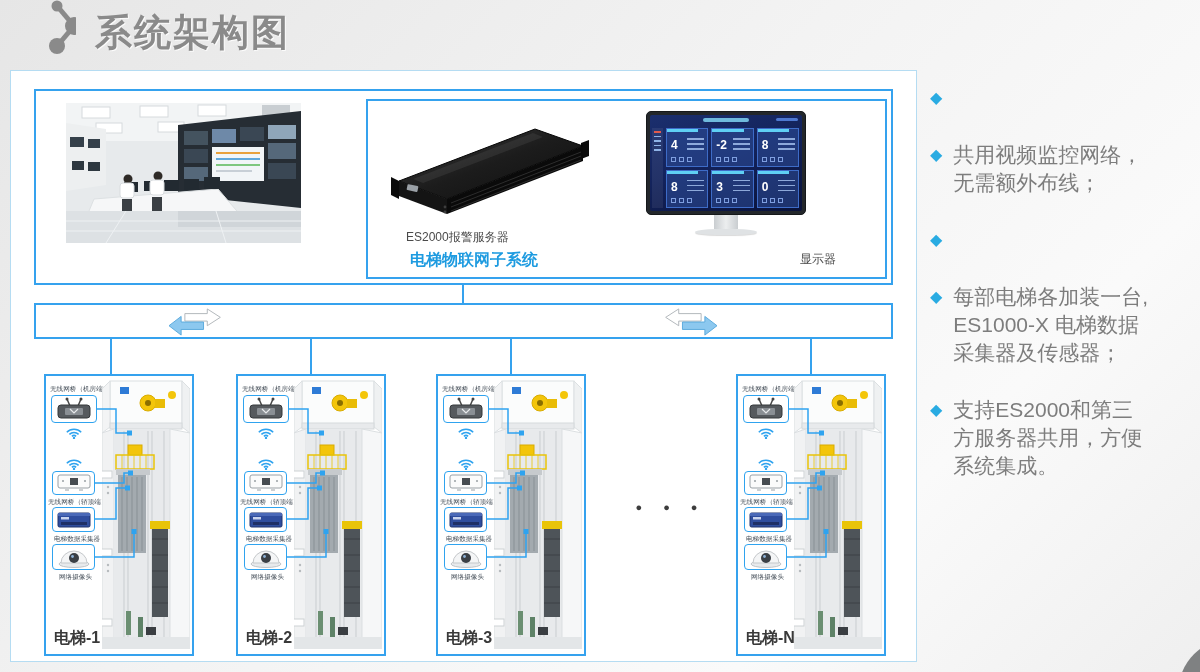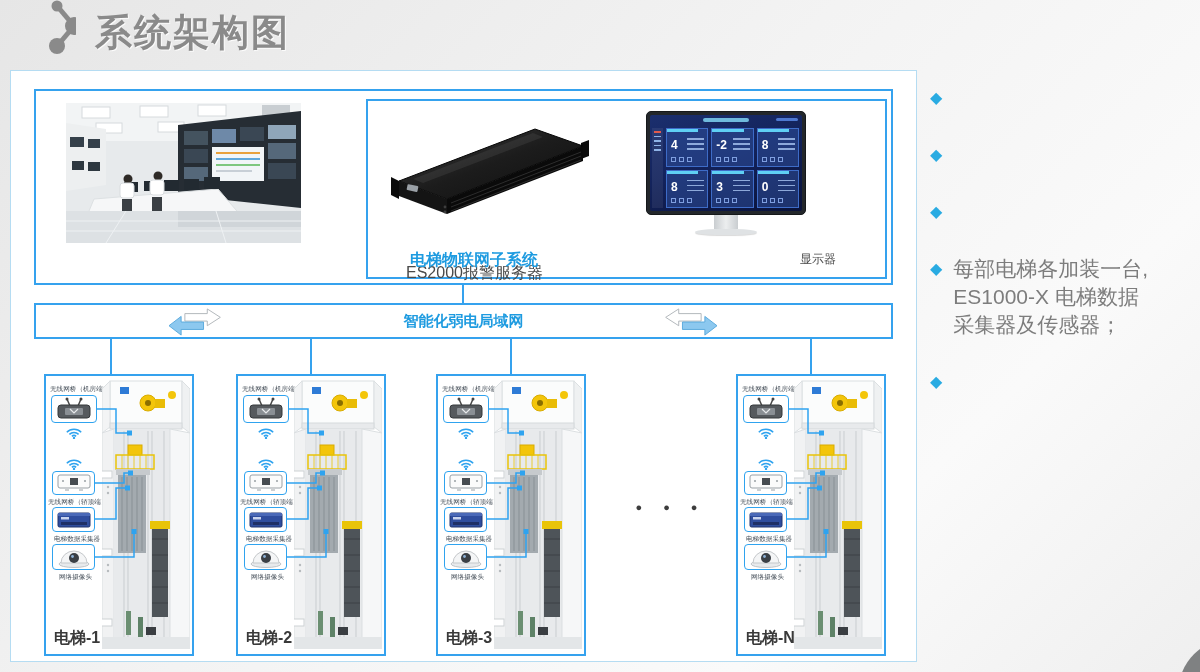--- a/index.html
+++ b/index.html
@@ -17,21 +17,21 @@
   
   .panel { position:absolute; left:10px; top:70px; width:907px; height:592px;
     background:#fff; border:1px solid #b5dcf2; }
   .bigbox { position:absolute; left:23px; top:18px; width:859px; height:196px;
     border:2px solid #35a2ee; background:#fff; }
   .photo { position:absolute; left:30px; top:12px; width:235px; height:140px; overflow:hidden; }
   .mgmt-label { position:absolute; left:12px; top:166px; font-size:16px; font-weight:bold; color:#1e9be0; }
   .subbox { position:absolute; left:330px; top:8px; width:521px; height:180px;
     border:2px solid #35a2ee; background:#fff; }
   .server-svg { position:absolute; left:15px; top:12px; width:212px; height:120px; }
-  .server-cap { position:absolute; left:38px; top:128px; font-size:16px; color:#4a4a4a;margin-top:34px; }
+  .server-cap { position:absolute; left:38px; top:128px; font-size:12px; color:#4a4a4a; }
   .sub-label { position:absolute; left:42px; top:149px; font-size:16px; font-weight:bold; color:#1e9be0; }
   .monitor-cap { position:absolute; left:432px; top:150px; font-size:12px; color:#4a4a4a; }
   
   .monitor { position:absolute; left:278px; top:10px; width:160px; }
   .mframe { width:160px; height:104px; background:#23272b; border:1px solid #15181a;
     border-radius:5px; padding:3px; }
   .mscreen { position:relative; width:100%; height:100%; border-radius:2px; overflow:hidden;
     background:linear-gradient(160deg,#1b2f6e 0%,#13235c 45%,#0a1238 100%); }
   .ms-title { position:absolute; left:50%; top:3px; transform:translateX(-50%); width:46px; height:4px;
     background:#7fd4f2; border-radius:2px; opacity:.85; }
@@ -276,21 +276,20 @@
     </div>
   </div>
 
   <div class="conn" style="left:451px;top:214px;width:2px;height:18px;"></div>
 
   <div class="netbar">
     <svg class="arrows left" viewBox="0 0 62 30">
       <polygon points="18,6 42,6 42,1 56,10 42,19 42,14 18,14" fill="#ffffff" stroke="#aeb4b8" stroke-width="1"></polygon>
       <polygon points="14,9 14,15 38,15 38,23 14,23 14,29 1,19" fill="#8cc8ef" stroke="#57a8dc" stroke-width="1"></polygon>
     </svg>
-    <div class="net-label">智能化弱电局域网</div>
     <svg class="arrows right" viewBox="0 0 62 30">
       <polygon points="44,6 20,6 20,1 6,10 20,19 20,14 44,14" fill="#ffffff" stroke="#aeb4b8" stroke-width="1"></polygon>
       <polygon points="24,9 24,15 48,15 48,23 24,23 24,29 61,29 48,19" fill="none"></polygon>
       <polygon points="24,9 48,9 48,15 24,15" fill="none"></polygon>
       <polygon points="24,11 24,17 46,17 46,11" fill="none"></polygon>
       <polygon points="24,10 24,16 44,16 44,24 24,24 24,30 10,20" fill="none"></polygon>
       <polygon points="48,9 48,15 24,15 24,23 48,23 48,29 61,19" fill="#8cc8ef" stroke="#57a8dc" stroke-width="1"></polygon>
     </svg>
   </div>
 
@@ -860,28 +859,33 @@
 
   <div class="dots">● ● ●</div>
 </div>
 
 <div class="sidebar">
     <div class="bullet">
       <span class="diamond">◆</span>
     </div>
     <div class="bullet">
       <span class="diamond">◆</span>
+      <span class="btext">共用视频监控网络，
+无需额外布线；</span>
     </div>
     <div class="bullet">
       <span class="diamond">◆</span>
     </div>
     <div class="bullet">
       <span class="diamond">◆</span>
       <span class="btext">每部电梯各加装一台,
 ES1000-X 电梯数据
 采集器及传感器；</span>
     </div>
     <div class="bullet">
       <span class="diamond">◆</span>
+      <span class="btext">支持ES2000和第三
+方服务器共用，方便
+系统集成。</span>
     </div>
   </div>
 
 <div class="corner-circle"></div>
 
 </body></html>

